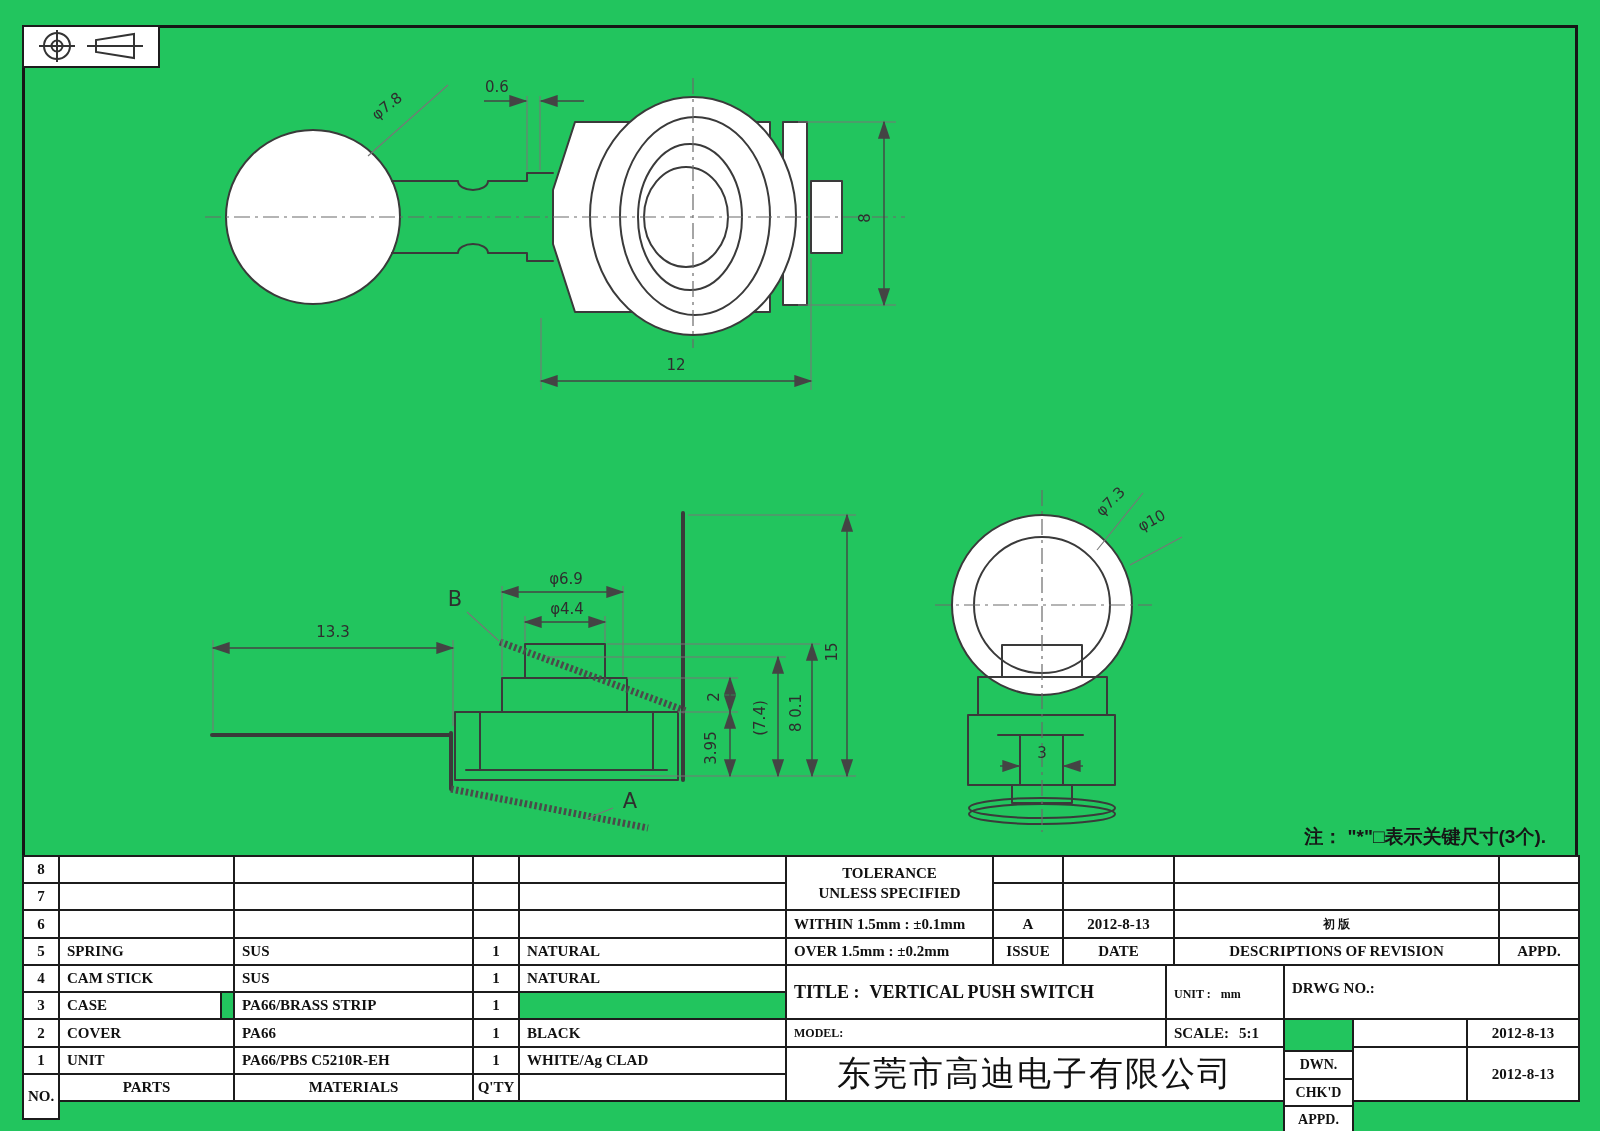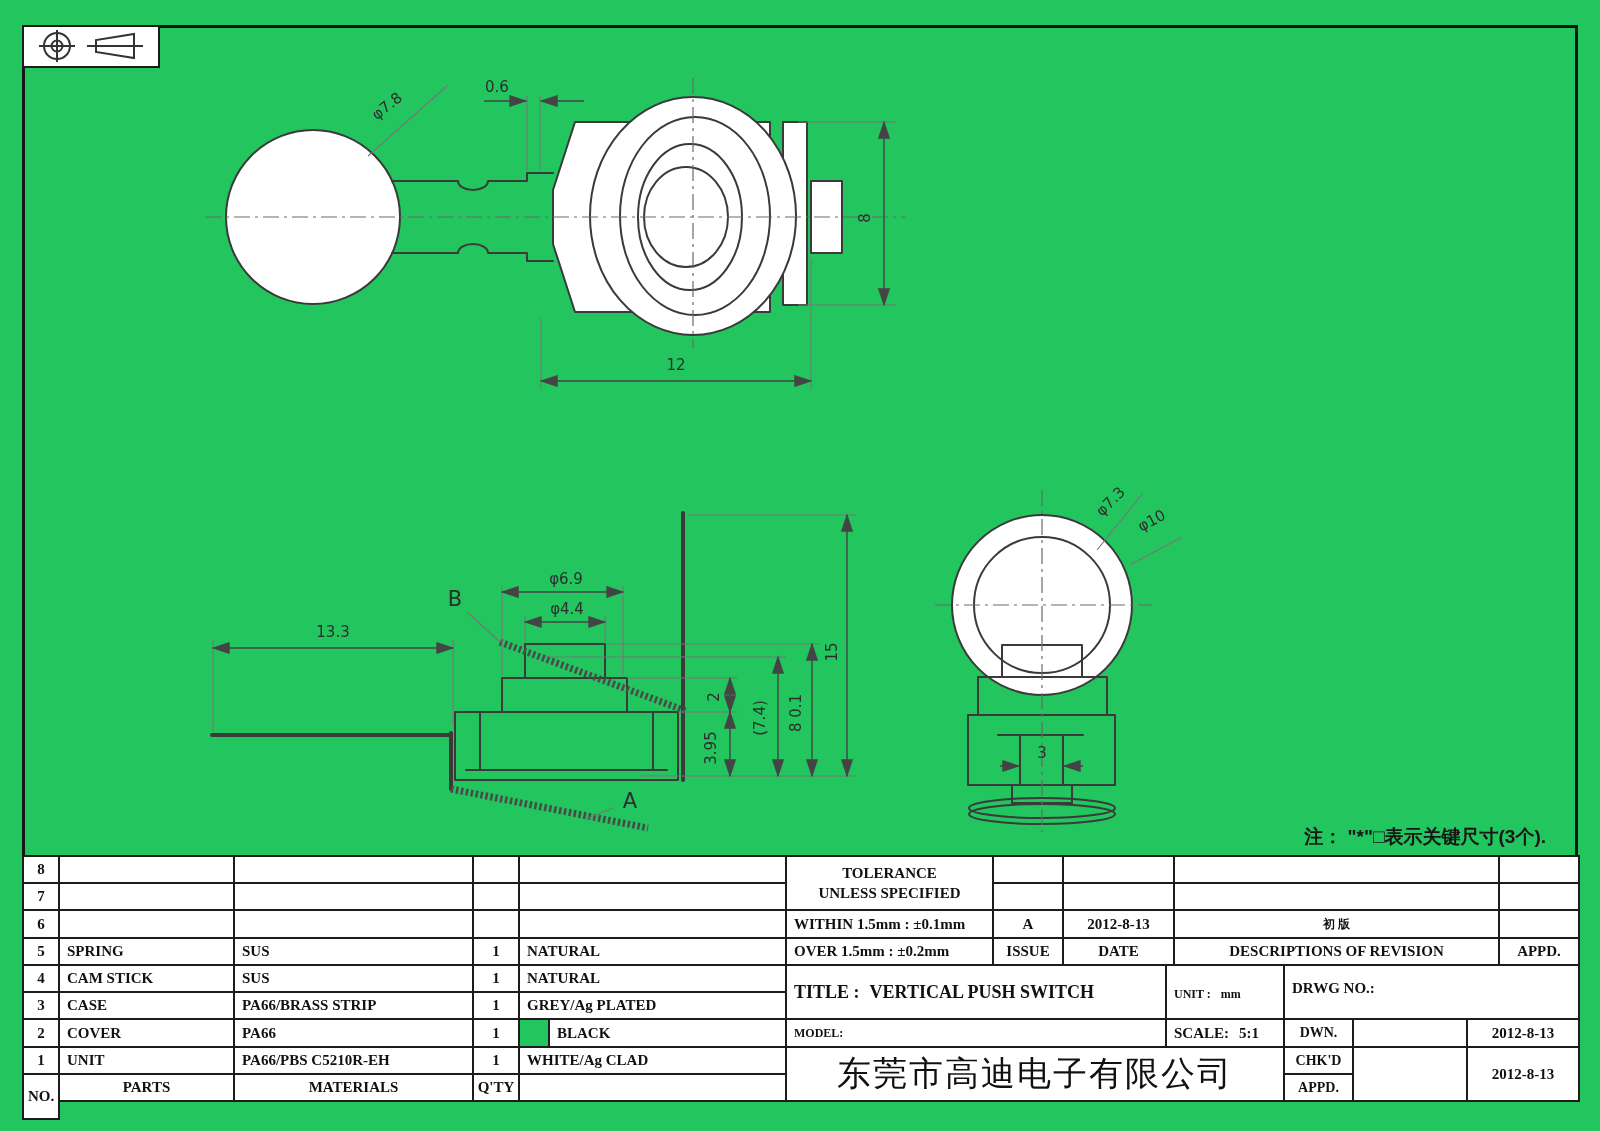--- a/index.html
+++ b/index.html
@@ -13,21 +13,21 @@
   .note{position:absolute;left:1080px;top:824px;width:466px;text-align:right;
         font:bold 19px "Liberation Sans","DejaVu Sans",sans-serif;color:#161616;white-space:nowrap;}
   
   .c{position:absolute;box-sizing:border-box;border:2px solid #1c1c1c;background:#fff;
      display:flex;align-items:center;font:bold 15px "Liberation Serif",serif;color:#111;
      padding:0 7px;white-space:nowrap;overflow:hidden;}
   .m{justify-content:center;padding:0;}
   .two{flex-direction:column;justify-content:center;line-height:20px;}
   .t18{font-size:18px;}
   .t17{font-size:12px;}
-  .t14{font-size:14px;}
+  .t14{font-size:14px;margin-top:32px;}
   .company{font:normal 34px "Liberation Sans","DejaVu Sans",sans-serif;letter-spacing:2px;}
   .lbl{margin-right:10px;}
   
   .geo{stroke:#3a3a3a;stroke-width:2;fill:none;stroke-linejoin:round;stroke-linecap:round;}
   .thick{stroke-width:4;}
   .spring{stroke:#4a4a4a;stroke-width:7;stroke-dasharray:2.5 2.5;fill:none;}
   .cl{stroke:#6a6a6a;stroke-width:1.2;stroke-dasharray:16 5 3 5;fill:none;}
   .dim{stroke:#444;stroke-width:1.4;fill:none;}
   .ext{stroke:#777;stroke-width:1.1;fill:none;}
   .dt{font-family:"DejaVu Sans",sans-serif;font-size:15px;fill:#2e2e2e;text-anchor:middle;}
@@ -214,30 +214,29 @@
   <div class="c m" style="left:472px;top:937px;width:48px;height:29px">1</div>
   <div class="c" style="left:518px;top:937px;width:269px;height:29px">NATURAL</div>
 
   <div class="c m" style="left:22px;top:964px;width:38px;height:29px">4</div>
   <div class="c" style="left:58px;top:964px;width:177px;height:29px">CAM STICK</div>
   <div class="c" style="left:233px;top:964px;width:241px;height:29px">SUS</div>
   <div class="c m" style="left:472px;top:964px;width:48px;height:29px">1</div>
   <div class="c" style="left:518px;top:964px;width:269px;height:29px">NATURAL</div>
 
   <div class="c m" style="left:22px;top:991px;width:38px;height:29px">3</div>
-  <div class="c" style="left:58px;top:991px;width:177px;height:29px">CASE</div>
+  <div class="c" style="left:58px;top:991px;width:164px;height:29px">CASE</div>
   <div class="c" style="left:233px;top:991px;width:241px;height:29px">PA66/BRASS STRIP</div>
   <div class="c m" style="left:472px;top:991px;width:48px;height:29px">1</div>
-  <div class="c" style="left:518px;top:991px;width:269px;height:29px">GREY/Ag PLATED</div>
 
   <div class="c m" style="left:22px;top:1018px;width:38px;height:30px">2</div>
   <div class="c" style="left:58px;top:1018px;width:177px;height:30px">COVER</div>
   <div class="c" style="left:233px;top:1018px;width:241px;height:30px">PA66</div>
   <div class="c m" style="left:472px;top:1018px;width:48px;height:30px">1</div>
-  <div class="c" style="left:548px;top:1018px;width:269px;height:30px">BLACK</div>
+  <div class="c" style="left:518px;top:1018px;width:269px;height:30px">BLACK</div>
 
   <div class="c m" style="left:22px;top:1046px;width:38px;height:29px">1</div>
   <div class="c" style="left:58px;top:1046px;width:177px;height:29px">UNIT</div>
   <div class="c" style="left:233px;top:1046px;width:241px;height:29px">PA66/PBS C5210R-EH</div>
   <div class="c m" style="left:472px;top:1046px;width:48px;height:29px">1</div>
   <div class="c" style="left:518px;top:1046px;width:269px;height:29px">WHITE/Ag CLAD</div>
 
   <div class="c m" style="left:22px;top:1073px;width:38px;height:47px">NO.</div>
   <div class="c m" style="left:58px;top:1073px;width:177px;height:29px">PARTS</div>
   <div class="c m" style="left:233px;top:1073px;width:241px;height:29px">MATERIALS</div>

